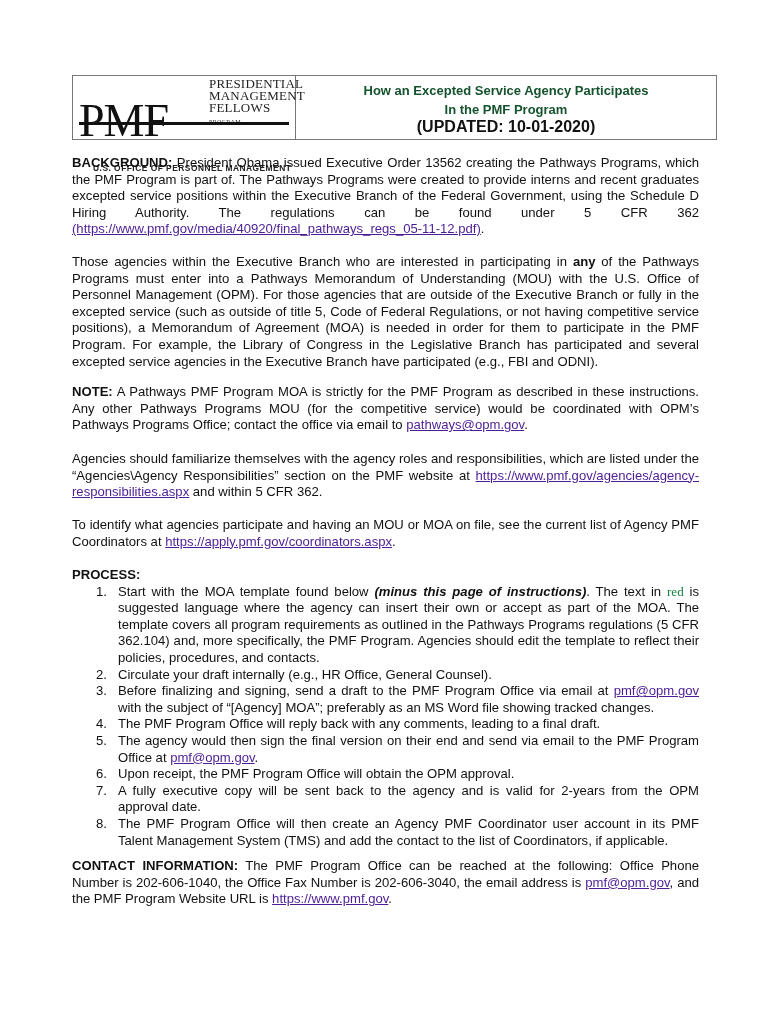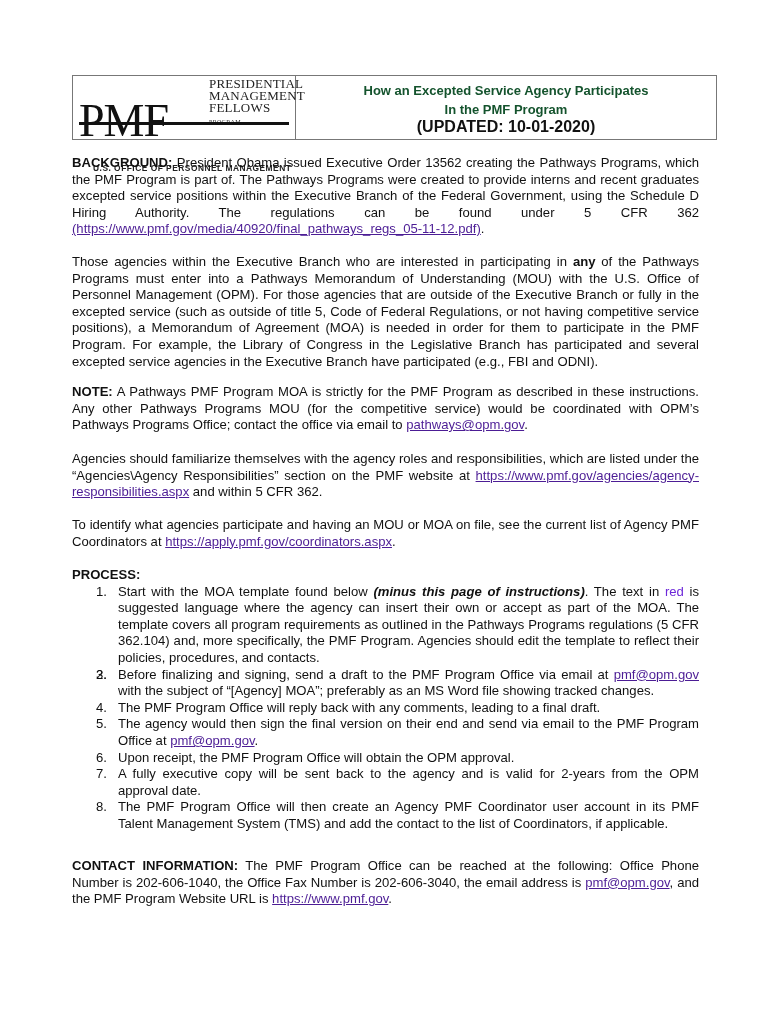--- a/index.html
+++ b/index.html
@@ -17,21 +17,21 @@
   .logo-opm { position: absolute; left: 20px; top: 51px; font-size: 8.4px; font-weight: bold;
               letter-spacing: 0.5px; color: #222; white-space: nowrap; margin-top: 36px; }
   .title-cell { flex: 1; text-align: center; padding-top: 5px; }
   .title-line { font-size: 13px; font-weight: bold; line-height: 19px; color: #14532d; }
   .title-updated { font-size: 16px; font-weight: bold; line-height: 14px; margin-top: 1px; }
 
   .para { position: absolute; left: 72px; width: 627px; font-size: 13.1px; line-height: 16.6px;
           text-align: justify; color: #111; }
   .para b { font-weight: bold; }
   .lnk { color: #4c1d95; text-decoration: underline; }
-  .red { color: #6d28d9; }
+  .red { color: #15803d; font-family: Liberation Serif, serif; }
   .heading { font-weight: bold; }
   ol.steps { margin: 0; padding: 0 0 0 46px; list-style: none; }
   ol.steps li { position: relative; }
   ol.steps li .num { position: absolute; left: -22px; }
 </style>
 </head>
 <body>
 
 <div class="header-box">
   <div class="logo-cell">
@@ -71,21 +71,21 @@
   <span>To identify what agencies participate and having an MOU or MOA on file, see the current list of Agency PMF Coordinators at </span><a class="lnk">https://apply.pmf.gov/coordinators.aspx</a><span>.</span>
 </div>
 
 <div class="para" style="top:567px;">
   <div class="heading">PROCESS:</div>
   <ol class="steps">
     <li>
       <span class="num">1.</span><span>Start with the MOA template found below </span><b><i>(minus this page of instructions)</i></b><span>.  The text in </span><span class="red">red</span><span> is suggested language where the agency can insert their own or accept as part of the MOA.  The template covers all program requirements as outlined in the Pathways Programs regulations (5 CFR 362.104) and, more specifically, the PMF Program.  Agencies should edit the template to reflect their policies, procedures, and contacts.</span>
     </li>
     <li>
-      <span class="num">2.</span>
+      <span class="num">2.</span><span>Circulate your draft internally (e.g., HR Office, General Counsel).</span>
     </li>
     <li>
       <span class="num">3.</span><span>Before finalizing and signing, send a draft to the PMF Program Office via email at </span><a class="lnk">pmf@opm.gov</a><span> with the subject of “[Agency] MOA”; preferably as an MS Word file showing tracked changes.</span>
     </li>
     <li>
       <span class="num">4.</span><span>The PMF Program Office will reply back with any comments, leading to a final draft.</span>
     </li>
     <li>
       <span class="num">5.</span><span>The agency would then sign the final version on their end and send via email to the PMF Program Office at </span><a class="lnk">pmf@opm.gov</a><span>.</span>
     </li>

